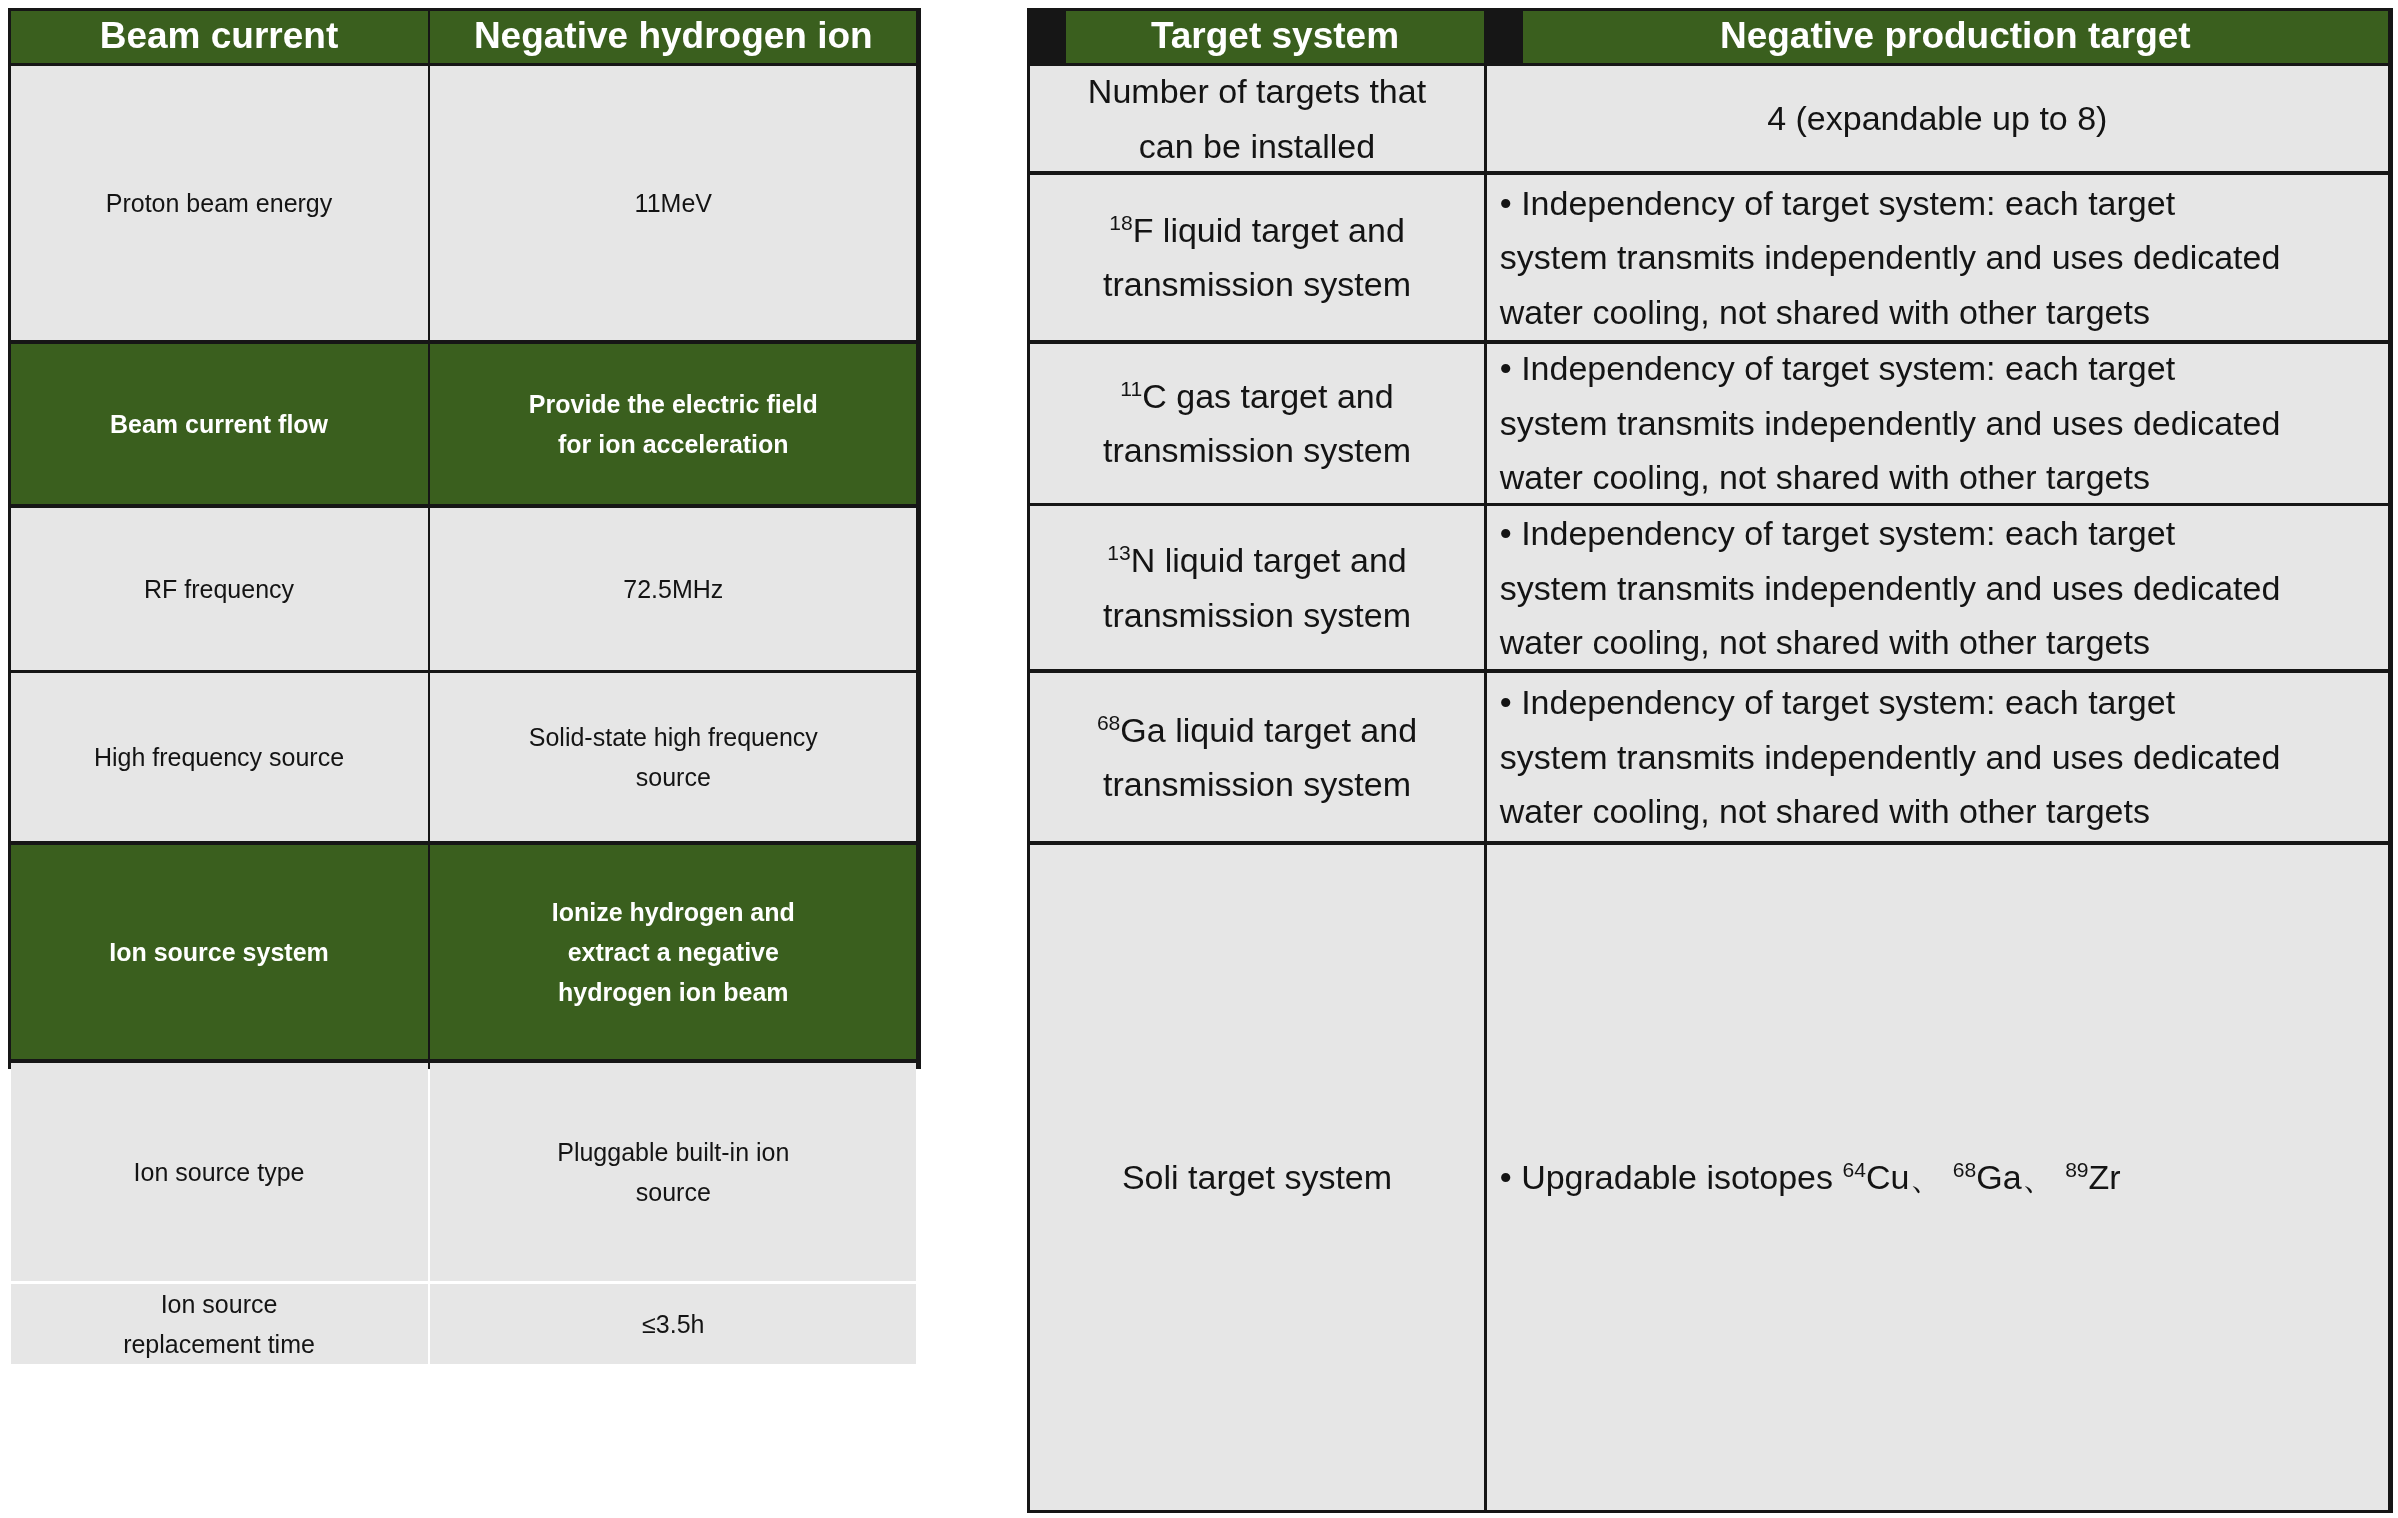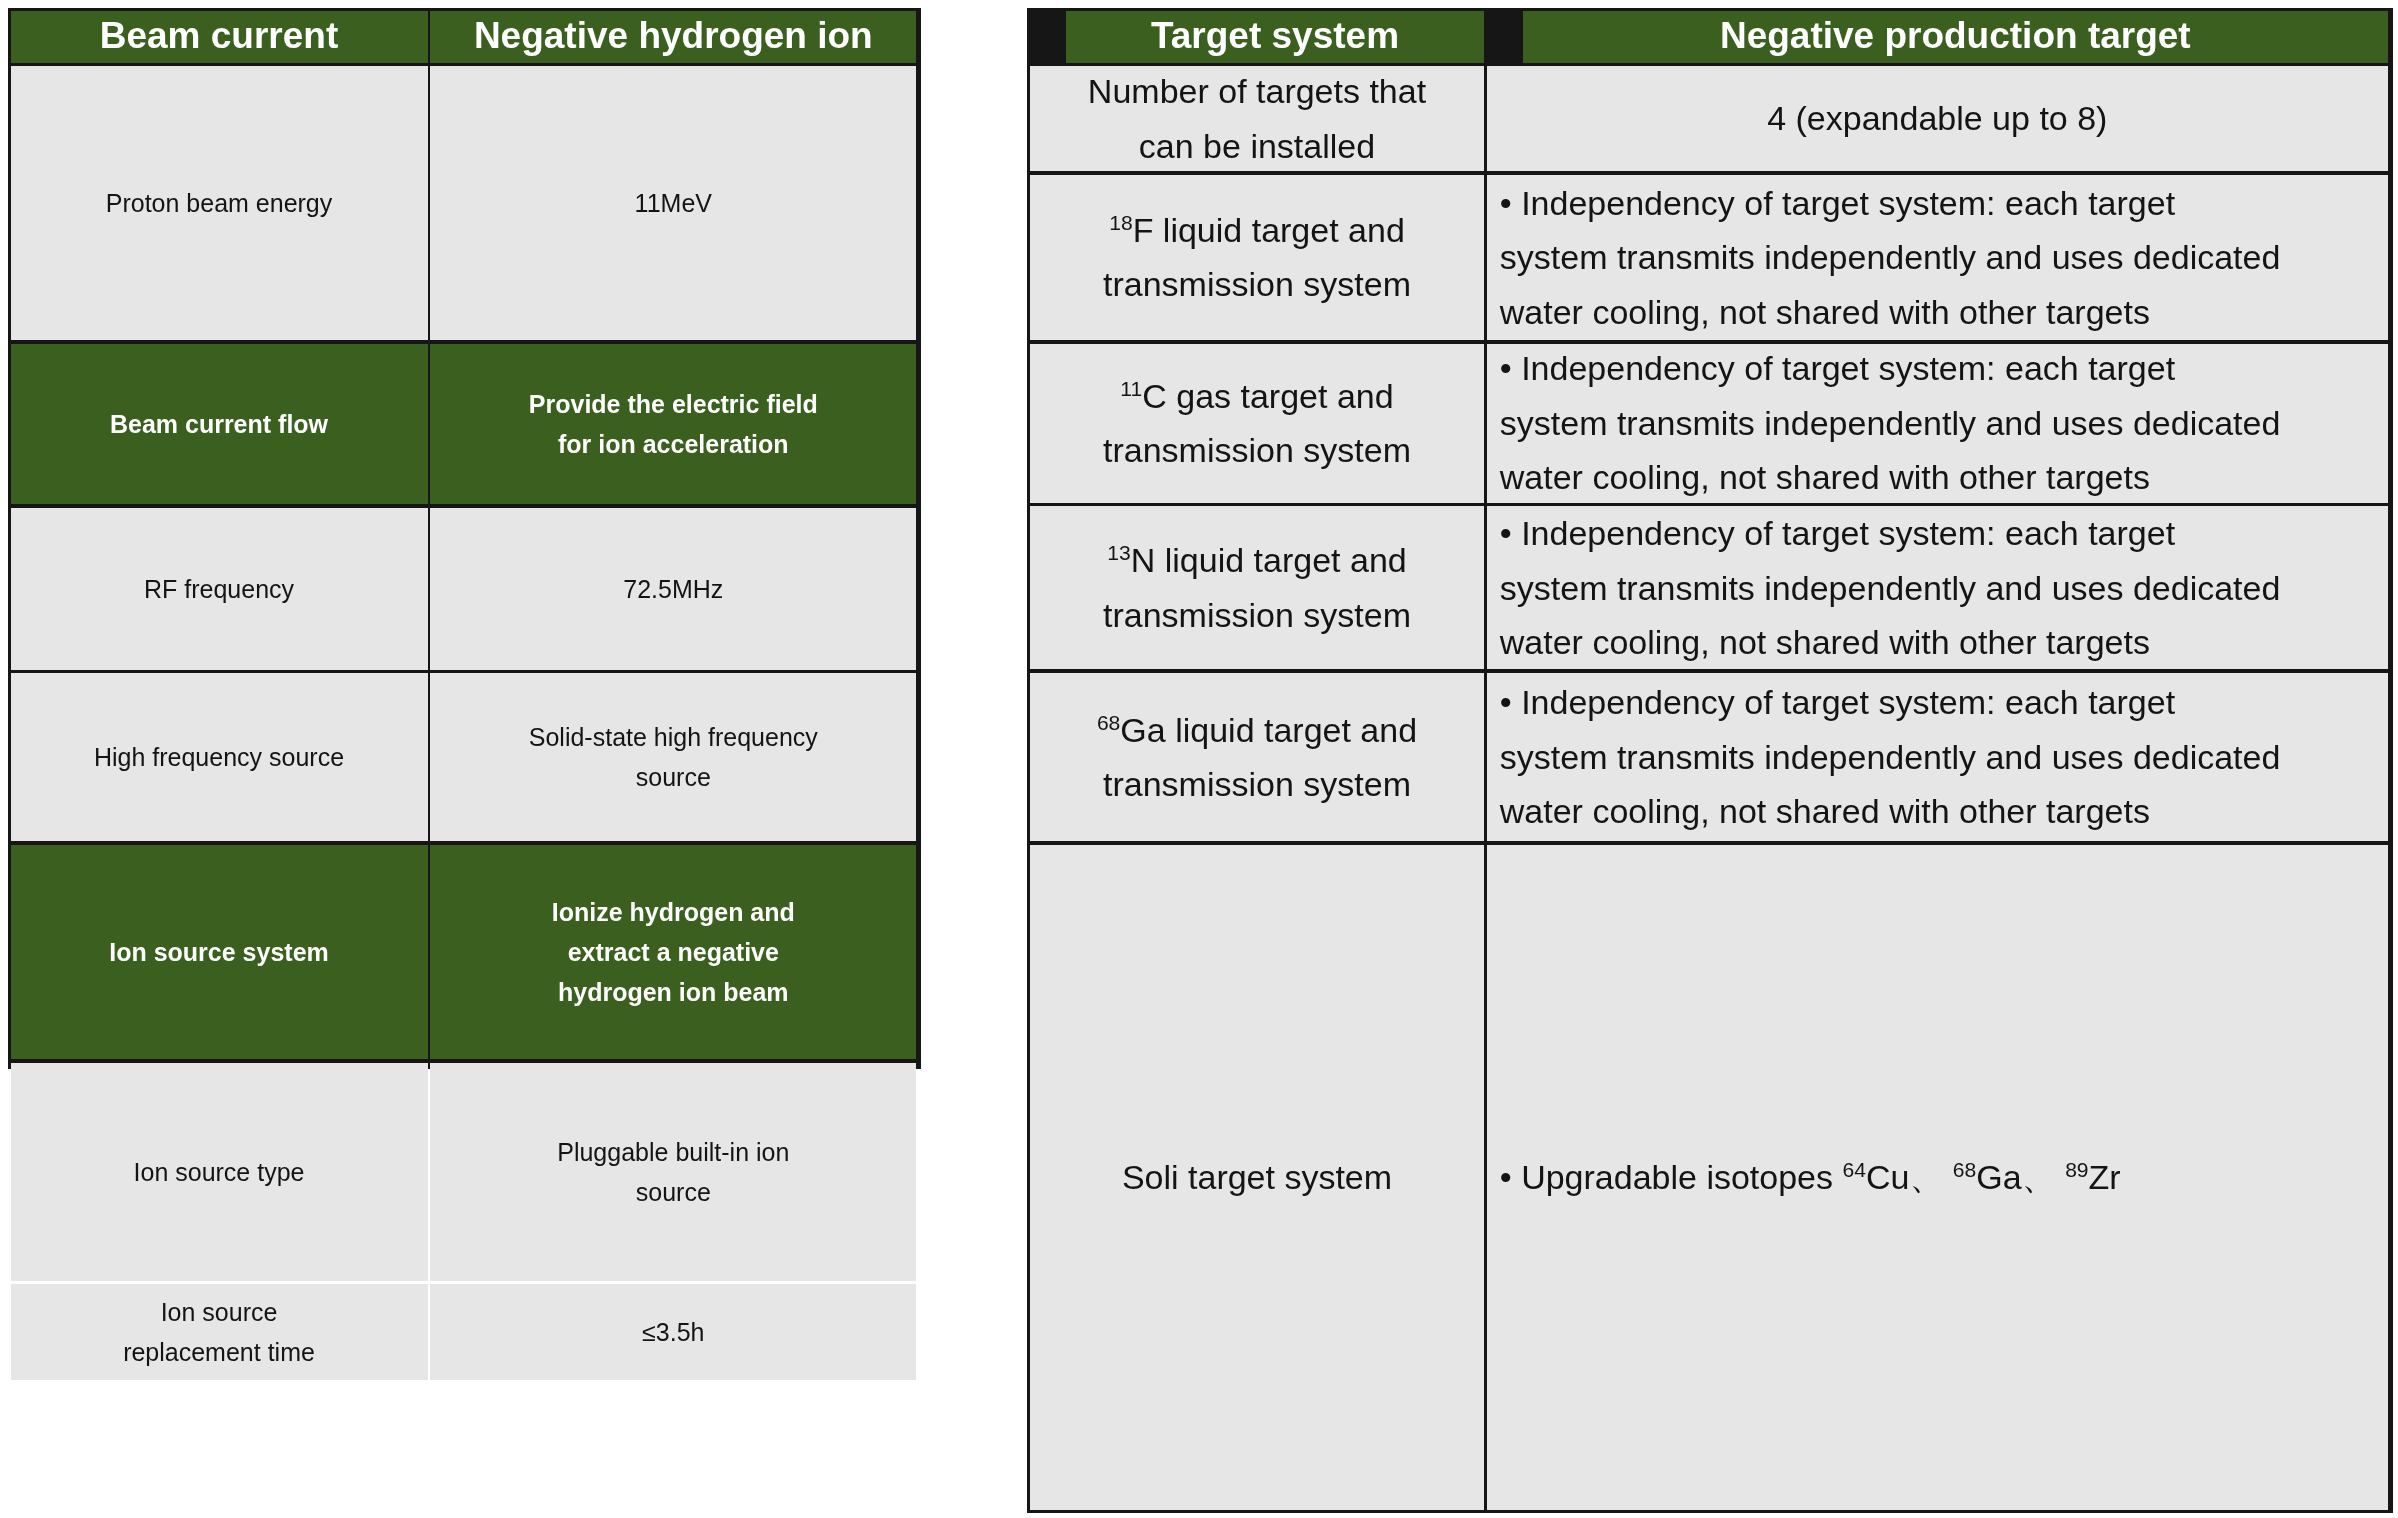--- a/index.html
+++ b/index.html
@@ -51,21 +51,21 @@
     font-weight: 700;
     font-size: 37px;
     line-height: 1.2;
   }
   .tbl-right .hdr { font-size: 37px; margin-left: 36px; }
   .green {
     background: var(--header-green, #3a5f1e);
     color: var(--header-text, #ffffff);
     font-weight: 700;
   }
-  .lbl { padding: 8px 13px; }
+  .lbl { padding: 0 13px; }
   .val { padding: 0 35px; }
   .val.bullet {
     align-items: flex-start;
     text-align: left;
     padding: 0 9.4px 0 13px;
   }
   sup {
     font-size: 62%;
     line-height: 0;
     vertical-align: super;

